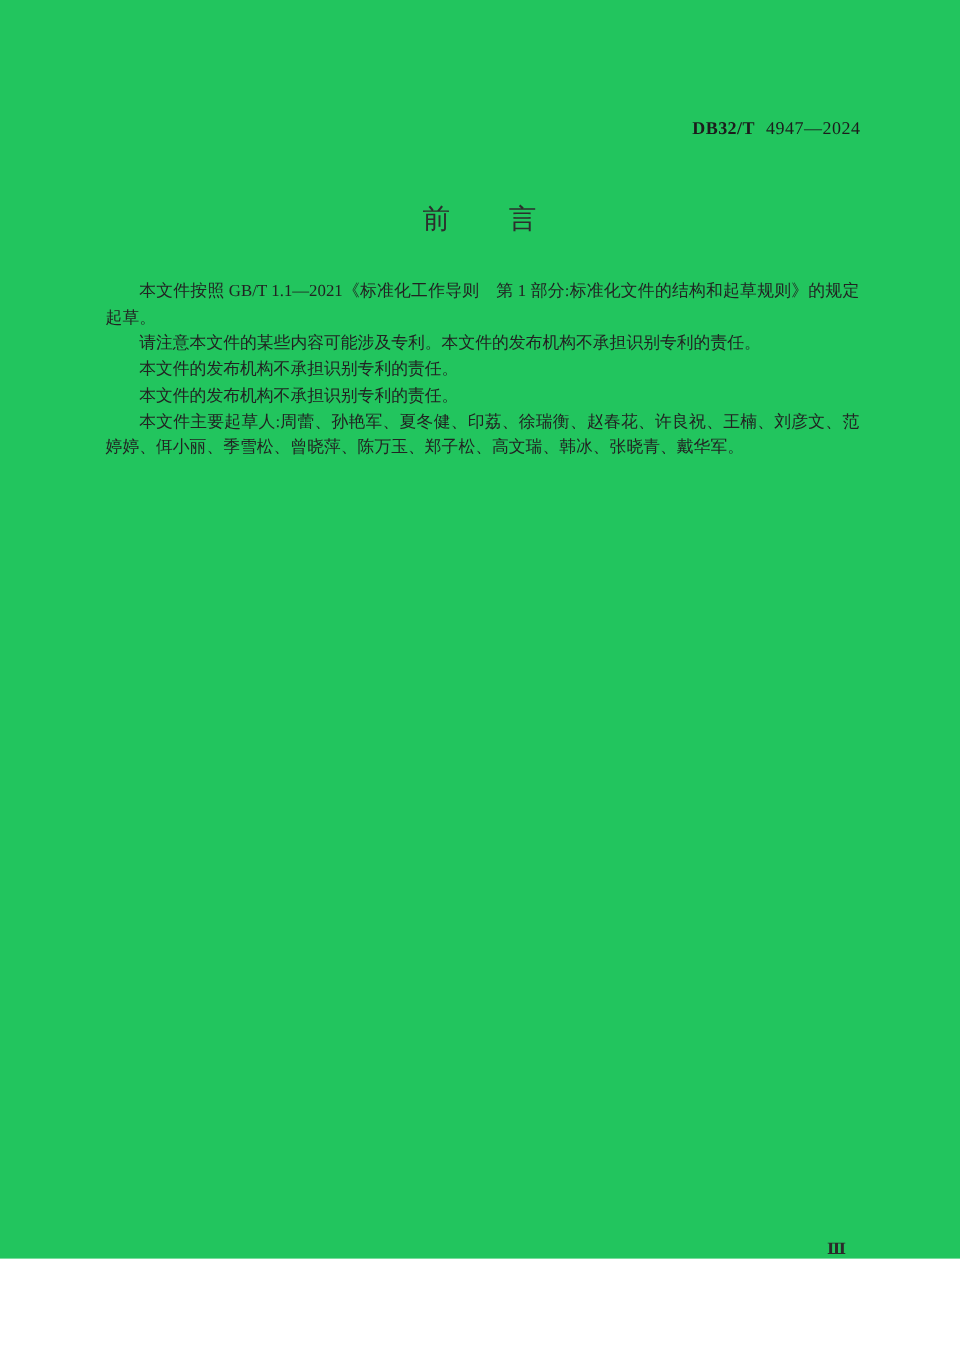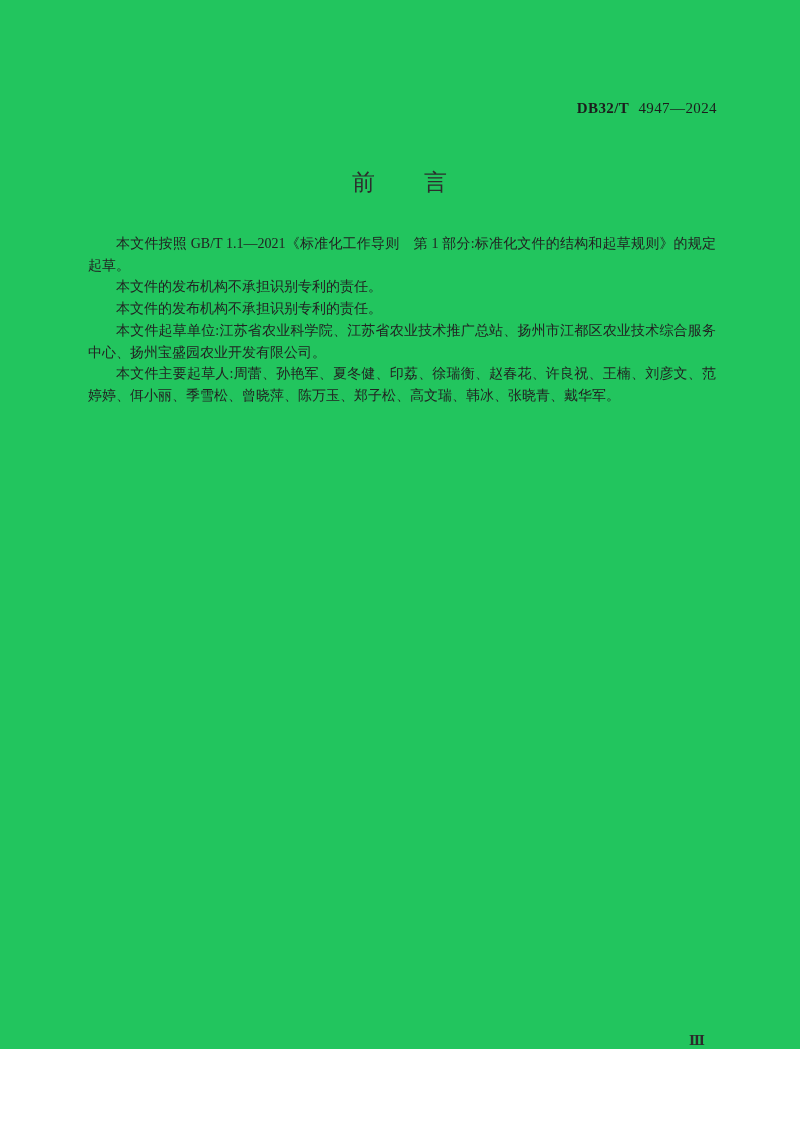--- a/index.html
+++ b/index.html
@@ -78,21 +78,21 @@
 
   <div class="header-code">
     <span class="code-prefix">DB32/T</span>
     <span class="code-number">4947—2024</span>
   </div>
 
   <h1 class="doc-title">前　　言</h1>
 
   <div class="content">
     <p>本文件按照 GB/T 1.1—2021《标准化工作导则　第 1 部分:标准化文件的结构和起草规则》的规定起草。</p>
+    <p>请注意本文件的某些内容可能涉及专利。本文件的发布机构不承担识别专利的责任。</p>
     <p>本文件的发布机构不承担识别专利的责任。</p>
     <p>本文件的发布机构不承担识别专利的责任。</p>
-    <p>本文件起草单位:江苏省农业科学院、江苏省农业技术推广总站、扬州市江都区农业技术综合服务中心、扬州宝盛园农业开发有限公司。</p>
     <p>本文件主要起草人:周蕾、孙艳军、夏冬健、印荔、徐瑞衡、赵春花、许良祝、王楠、刘彦文、范婷婷、佴小丽、季雪松、曾晓萍、陈万玉、郑子松、高文瑞、韩冰、张晓青、戴华军。</p>
   </div>
 
   <div class="page-number">Ⅲ</div>
 
 </div>
 
 </body></html>

